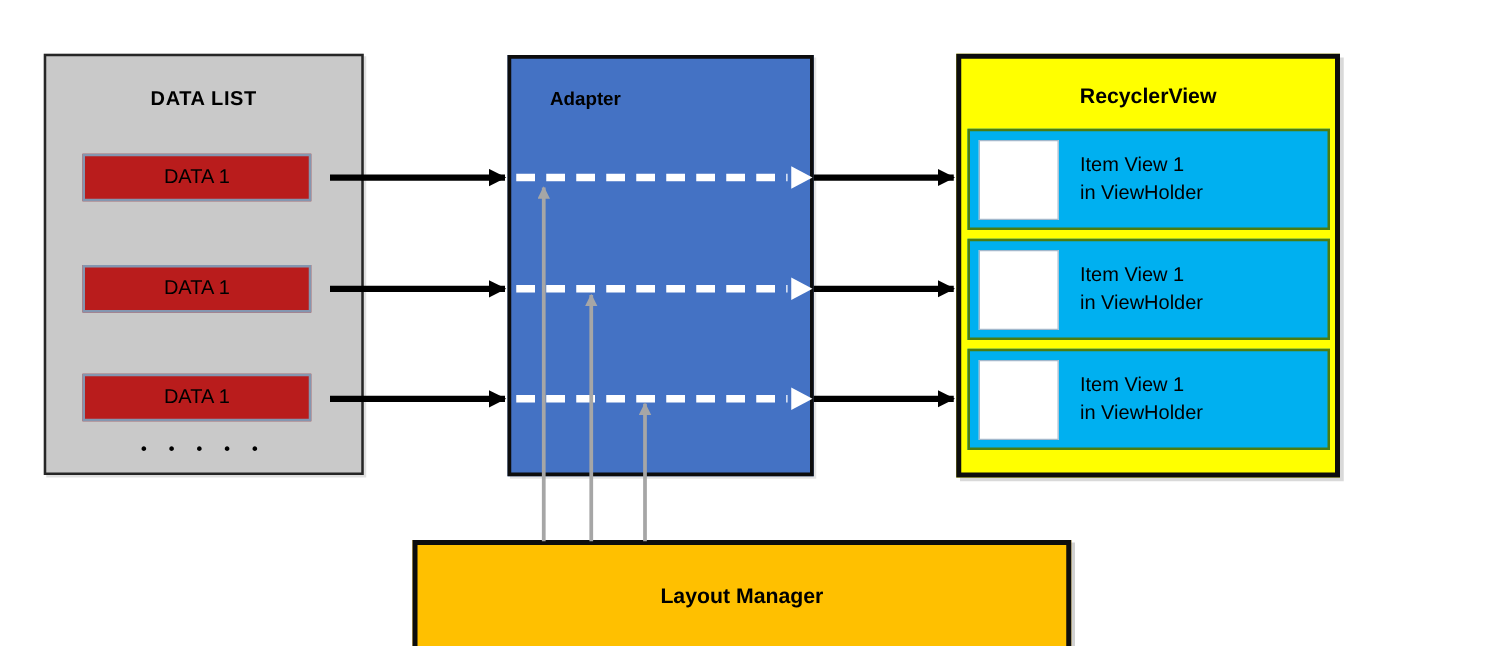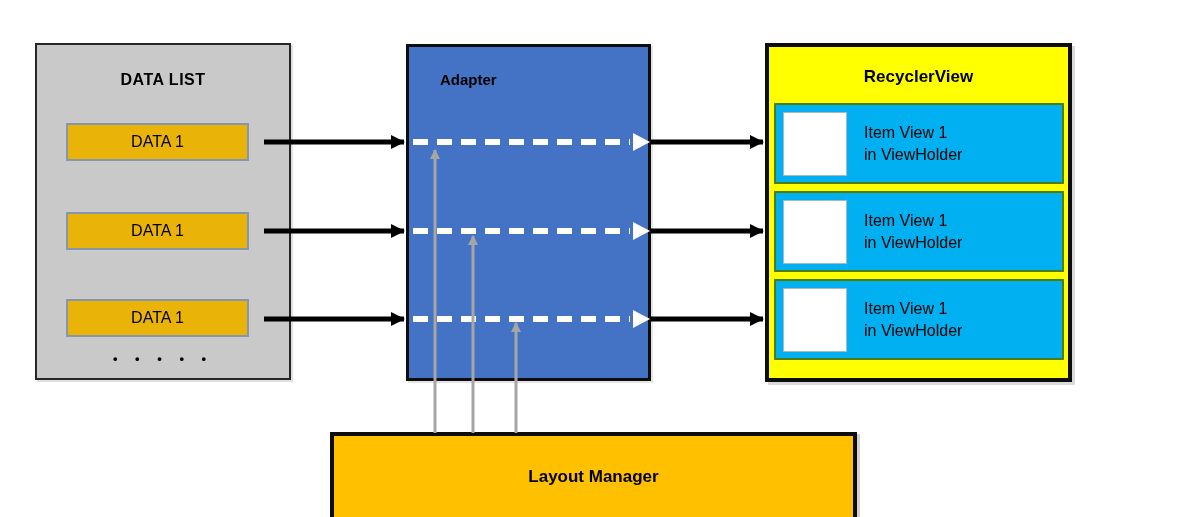--- a/index.html
+++ b/index.html
@@ -20,21 +20,21 @@
   .stage{position:relative;width:1192px;height:517px;}
 
   .box{position:absolute;}
 
   
   .data-list{left:35px;top:43px;width:256px;height:337px;
     background:var(--data-list-fill);border:2px solid var(--data-list-border);
     box-shadow:2px 2px 0 rgba(0,0,0,0.12);}
   .data-list-title{position:absolute;top:26px;left:0;width:100%;text-align:center;
     font-size:16px;font-weight:bold;letter-spacing:0.5px;}
-  .data-item{position:absolute;left:29px;width:183px;height:38px;background:#eab308;
+  .data-item{position:absolute;left:29px;width:183px;height:38px;background:#b91c1c;
     border:2px solid var(--data-item-border);display:flex;align-items:center;justify-content:center;
     font-size:16px;}
   .data-item.i0{top:78px;}
   .data-item.i1{top:167px;}
   .data-item.i2{top:254px;}
   .data-dots{position:absolute;top:306px;left:0;width:100%;text-align:center;
     font-size:13px;font-weight:bold;letter-spacing:7px;}
 
   
   .adapter{left:406px;top:44px;width:245px;height:337px;

